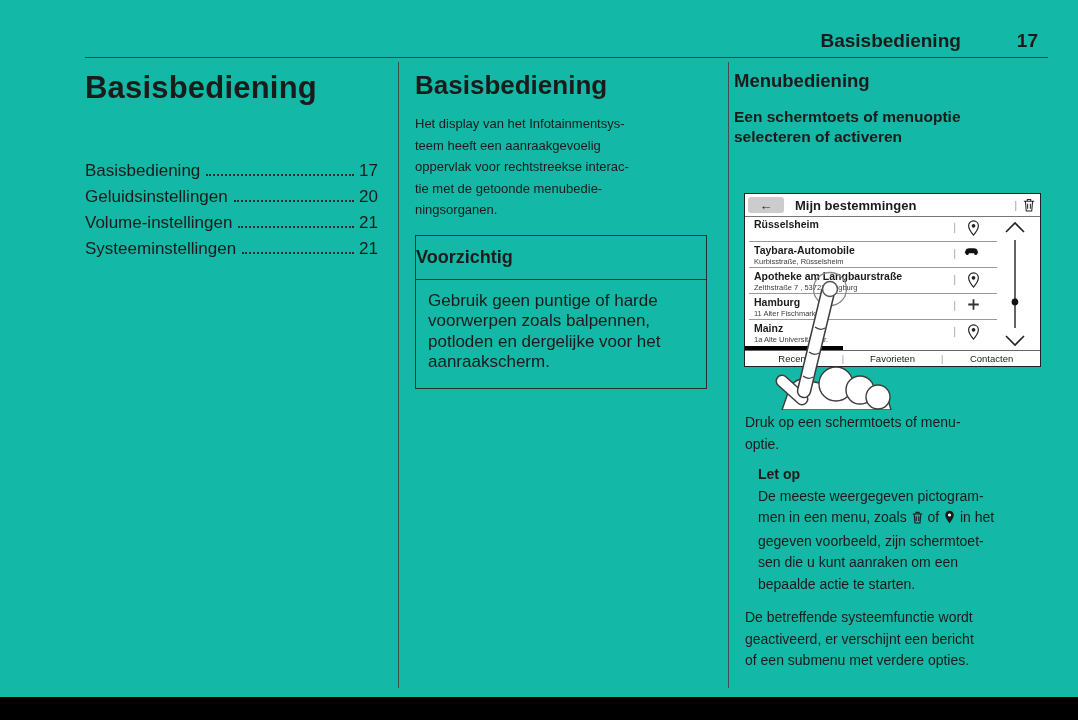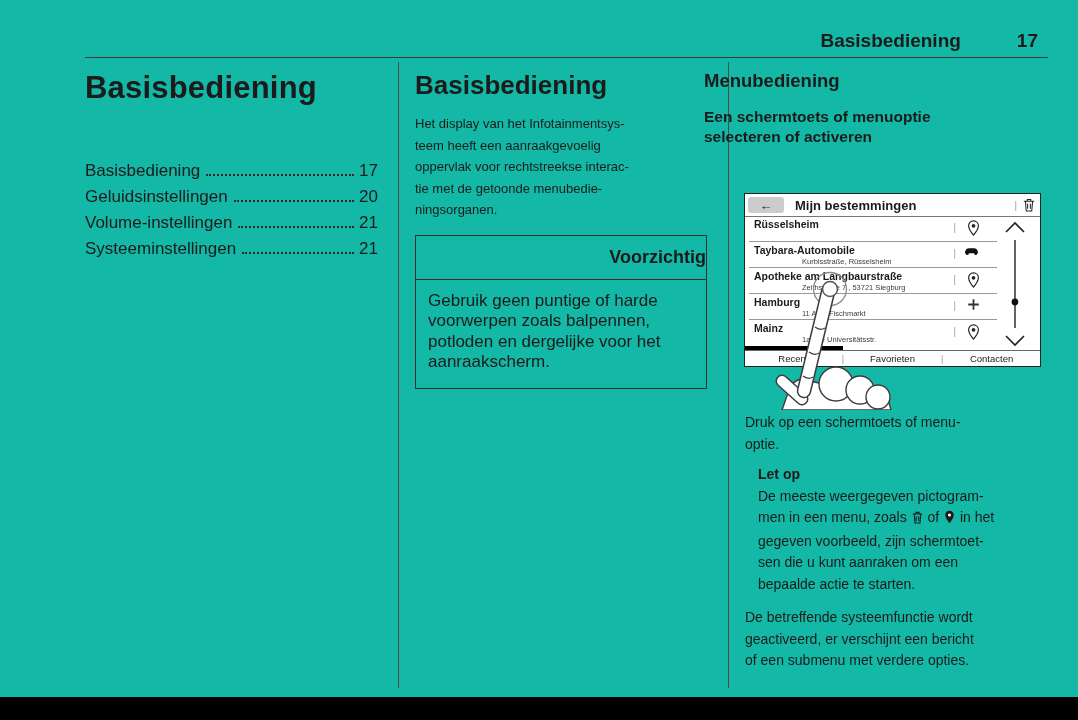--- a/index.html
+++ b/index.html
@@ -21,40 +21,40 @@
   .col-left h1{margin:0;font-size:31px;font-weight:bold;letter-spacing:.2px;}
   .toc{margin-top:52px;font-size:17px;}
   .toc-row{display:flex;align-items:baseline;line-height:26px;}
   .toc-leader{flex:1;border-bottom:2.2px dotted #2a2a2a;margin:0 5px 4px 6px;}
 
   
   .col-mid{position:absolute;left:415px;top:70px;width:292px;}
   .col-mid h2{margin:0;font-size:26px;font-weight:bold;}
   .body-text{margin:12px 0 14px 0;font-size:13px;line-height:21.5px;}
   .caution-box{border:1.5px solid #2f2f2f;}
-  .caution-title{text-align:right;font-weight:bold;font-size:18px;padding:11px 0;border-bottom:1.5px solid #2f2f2f;}
+  .caution-title{text-align:left;font-weight:bold;font-size:18px;padding:11px 0;border-bottom:1.5px solid #2f2f2f;}
   .caution-body{padding:11px 12px 15px 12px;font-size:17px;line-height:20.5px;}
 
   
-  .col-right{position:absolute;left:704px;top:70px;width:296px;}
+  .col-right{position:absolute;left:734px;top:70px;width:296px;}
   .col-right h3{margin:0;font-size:18.5px;font-weight:bold;}
   .subhead{margin-top:15px;font-size:15.5px;font-weight:bold;line-height:20px;}
 
   
   .figure{position:absolute;left:744px;top:193px;width:297px;height:217px;}
   .screen{position:absolute;left:0;top:0;width:295px;height:172px;border:1px solid #222;background:#fff;}
   .titlebar{position:absolute;left:0;top:0;right:0;height:22px;border-bottom:1px solid #777;display:flex;align-items:center;}
   .back-btn{width:36px;height:16px;background:#ccc;border-radius:3px;margin-left:3px;display:flex;align-items:center;justify-content:center;font-size:13px;color:#222;line-height:1;}
   .screen-title{font-weight:bold;font-size:13px;margin-left:11px;flex:1;}
   .bar-pipe{color:#999;font-size:10px;margin:0 6px;}
   .trash-btn{margin-right:5px;display:flex;}
   .list{position:absolute;left:4px;top:22px;right:0;height:130px;}
   .dest-row{position:relative;height:26px;}
   .dest-name{position:absolute;left:5px;top:2px;font-size:10.5px;font-weight:bold;white-space:nowrap;}
-  .dest-sub{position:absolute;left:5px;top:14.5px;font-size:7.5px;color:#3d3d3d;white-space:nowrap;margin-left:48px;}
+  .dest-sub{position:absolute;left:5px;top:14.5px;font-size:7.5px;color:#3d3d3d;white-space:nowrap;}
   .row-pipe{position:absolute;right:84px;top:5px;color:#aaa;font-size:11px;}
   .row-icon{position:absolute;right:60px;top:4px;display:flex;}
   .row-line{position:absolute;left:0;bottom:0;width:248px;border-top:1px solid #999;}
   .active-bar{position:absolute;left:0;top:152px;width:98px;height:4px;background:#000;}
   .tabbar{position:absolute;left:0;right:0;top:156px;bottom:0;border-top:1px solid #666;display:flex;align-items:center;font-size:9.5px;}
   .tab{flex:1;text-align:center;white-space:nowrap;}
   .tab-pipe{color:#999;font-size:9px;}
   .scrollbar{position:absolute;left:256px;top:26px;}
   .hand-svg{position:absolute;left:0;top:0;pointer-events:none;}
 

